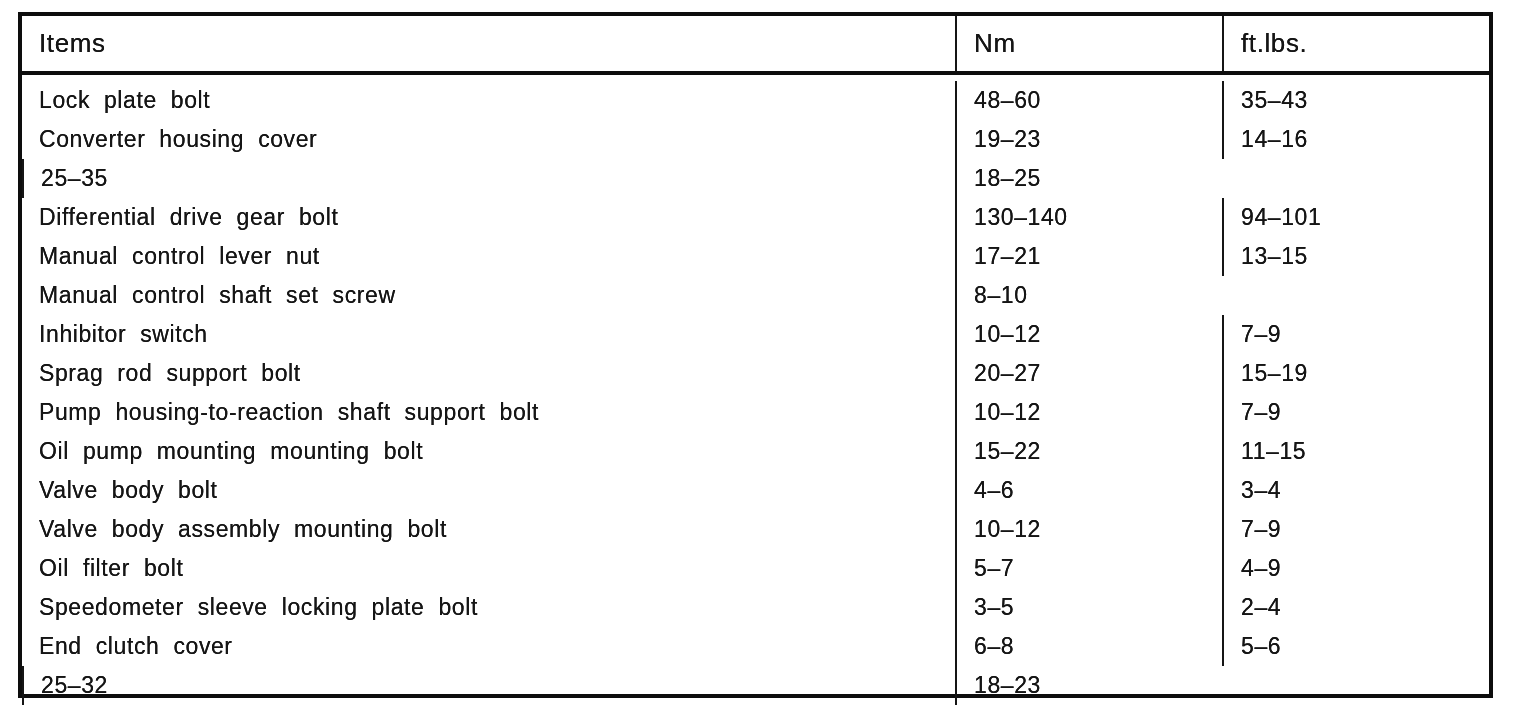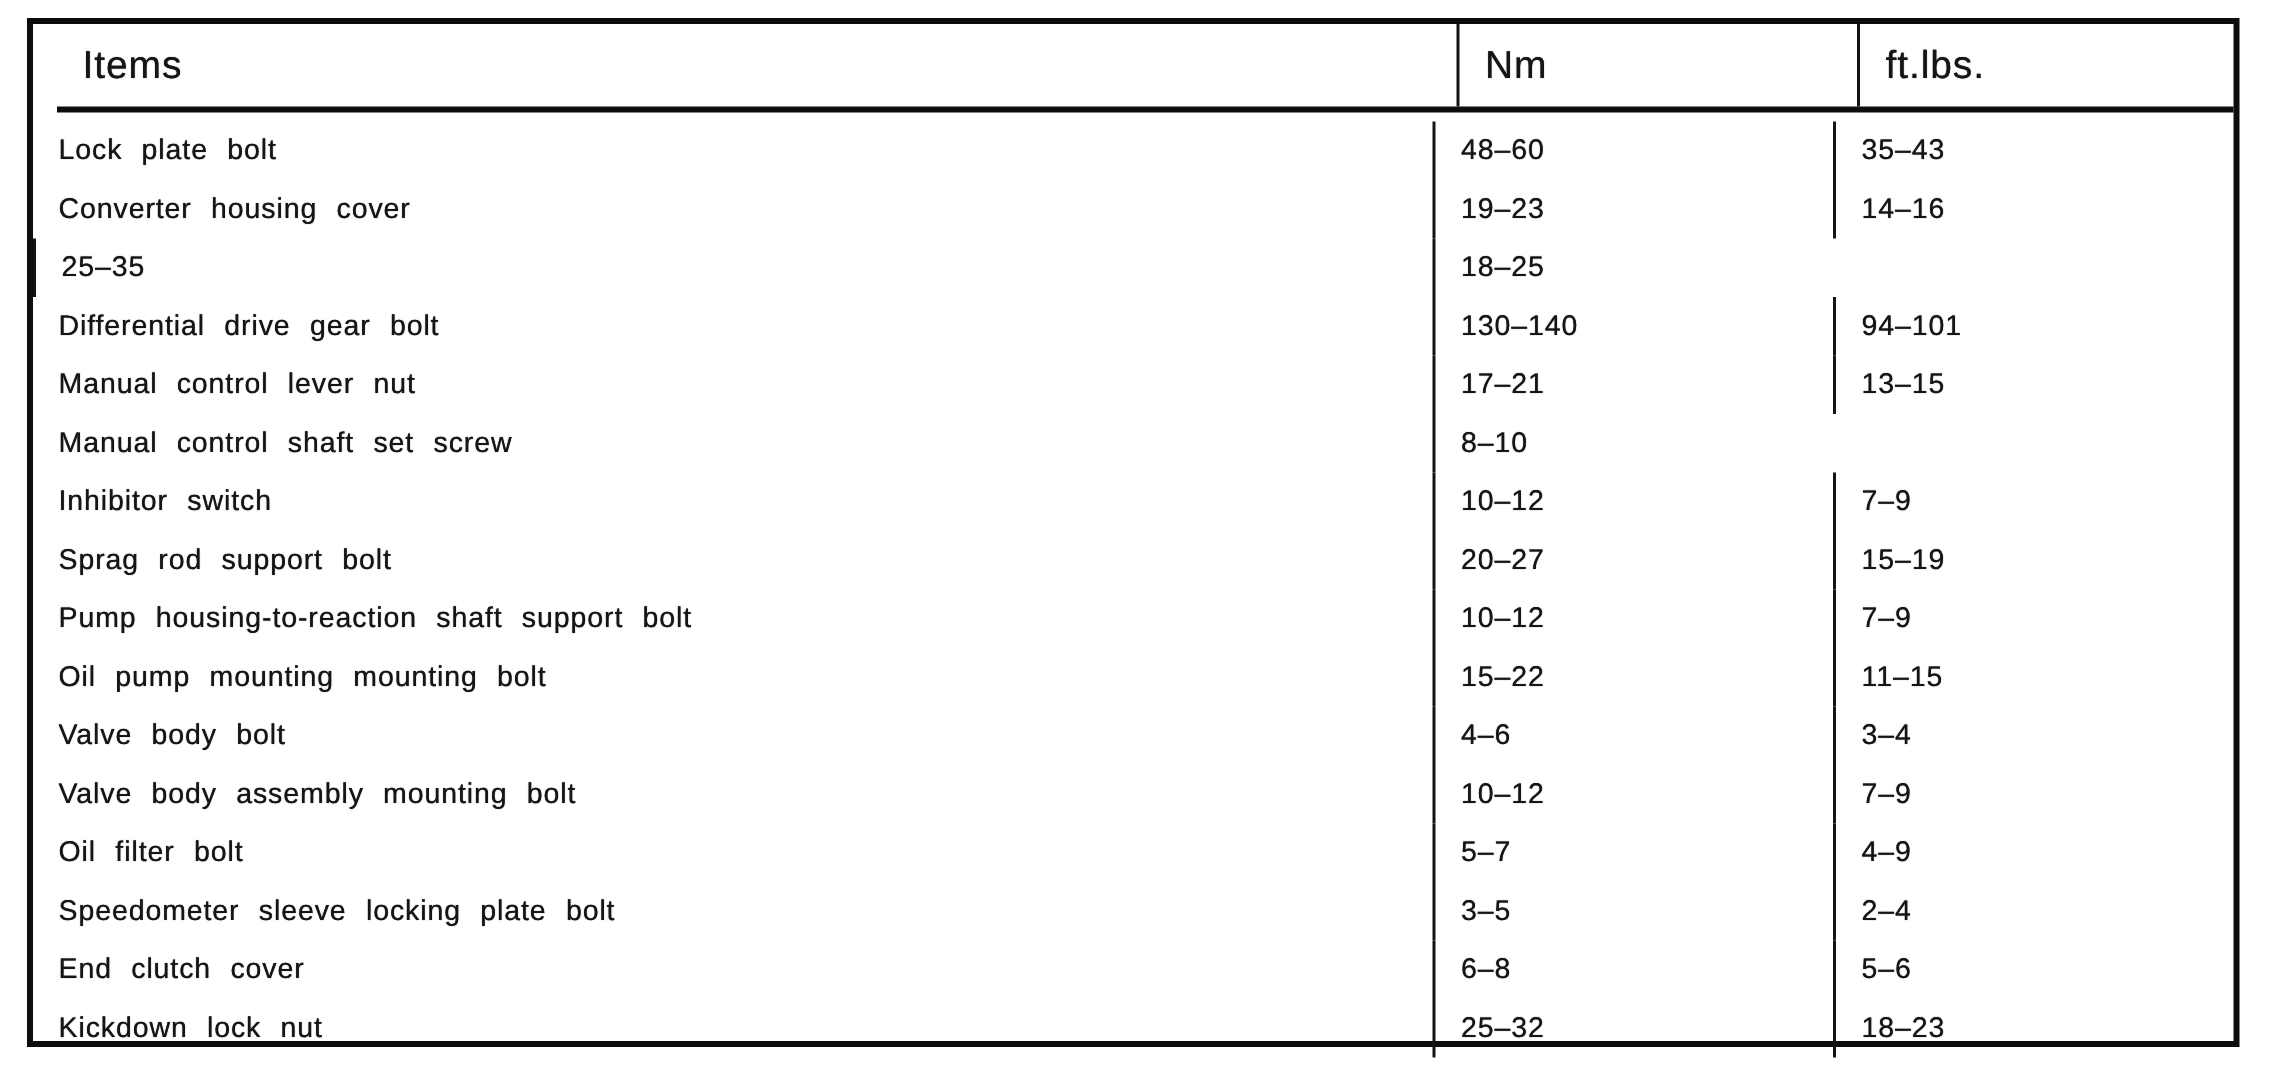--- a/index.html
+++ b/index.html
@@ -30,25 +30,24 @@
   }
   .trow {
     display: grid;
     grid-template-columns: 933px 267px 1fr;
     align-items: center;
   }
   .trow.header {
     height: 55px;
     border-bottom: 4px solid #0d0d0d;
     font-size: 26px;
-    margin-left: 16px;
   }
   .tbody .trow {
     height: 39px;
-    font-size: 19px;
+    font-size: 23px;
   }
   .tbody {
     padding-top: 6px;
   }
   .cell {
     height: 100%;
     display: flex;
     align-items: center;
     box-sizing: border-box;
     letter-spacing: 0.6px;
@@ -156,19 +155,18 @@
     <div class="cell ftlbs">2–4</div>
   </div>
 
   <div class="trow">
     <div class="cell items">End clutch cover</div>
     <div class="cell nm">6–8</div>
     <div class="cell ftlbs">5–6</div>
   </div>
 
   <div class="trow">
-    <div class="cell items">Kickdown lock nut</div>
     <div class="cell nm">25–32</div>
     <div class="cell ftlbs">18–23</div>
   </div>
 </div>
   </div>
 </div>
 
 </body></html>

